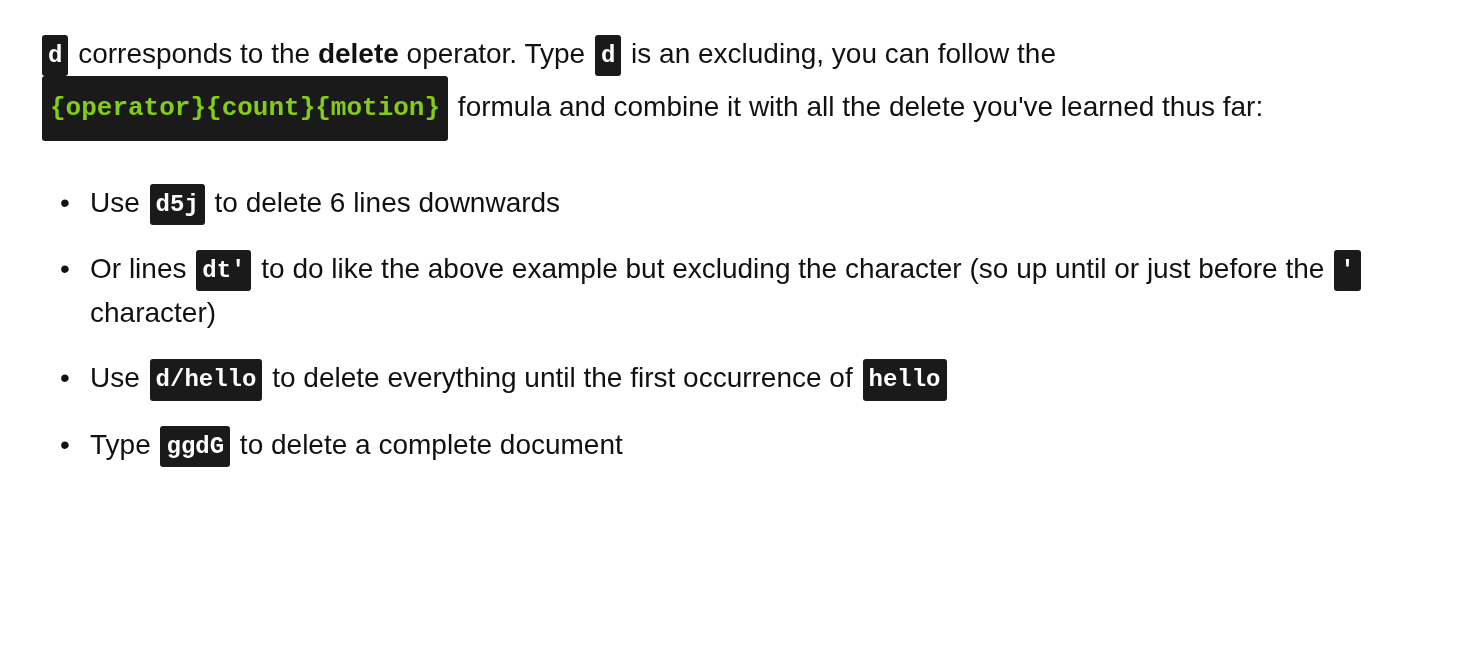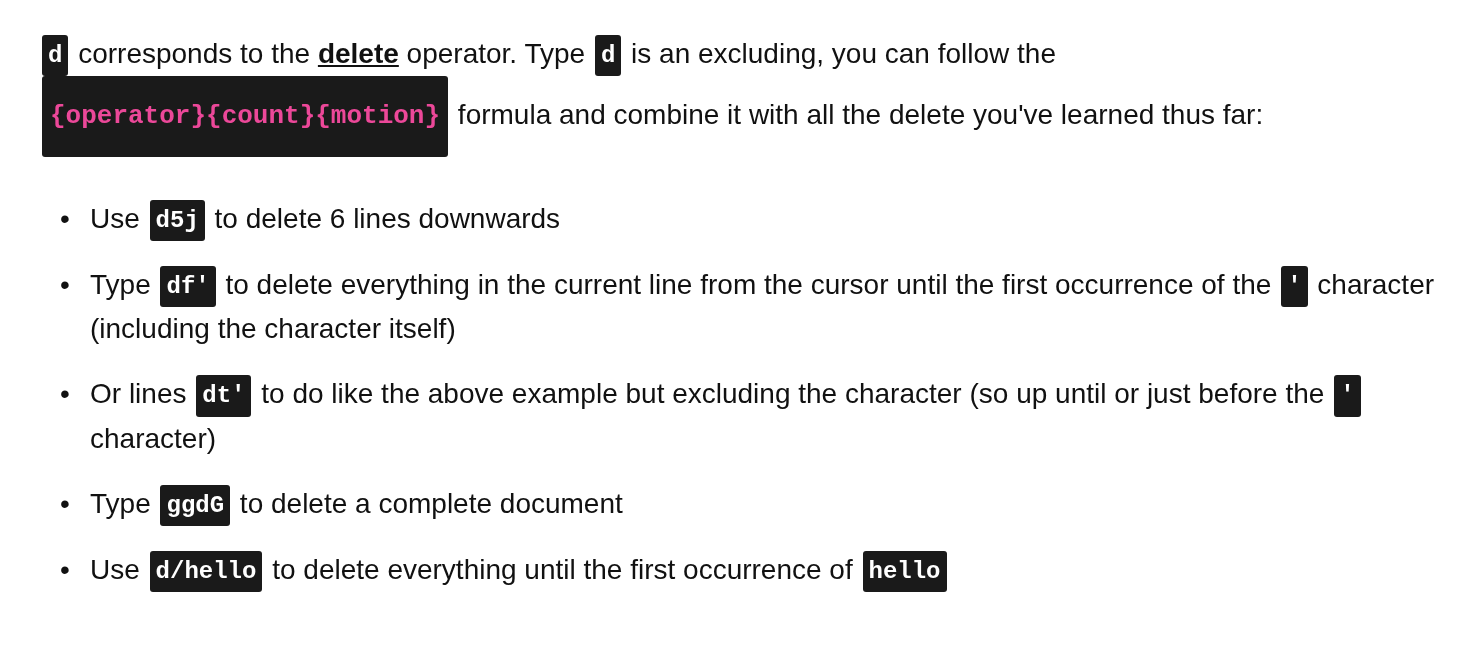--- a/index.html
+++ b/index.html
@@ -25,25 +25,25 @@
 
     .intro-paragraph {
       margin-bottom: 40px;
       font-size: 28px;
       line-height: 1.55;
     }
 
     .code-badge {
       display: inline-block;
       background: #1a1a1a;
-      color: #ec4899;
+      color: #84cc16;
       font-family: 'Courier New', Courier, monospace;
       font-size: 26px;
       font-weight: 700;
-      padding: 20px 8px;
+      padding: 12px 8px;
       border-radius: 3px;
       vertical-align: middle;
       margin: 0 2px;
     }
 
     .code-badge-small {
       display: inline-block;
       background: #1a1a1a;
       color: #ffffff;
       font-family: 'Courier New', Courier, monospace;
@@ -63,21 +63,20 @@
       font-size: 24px;
       font-weight: 700;
       padding: 2px 6px;
       border-radius: 3px;
       vertical-align: middle;
       margin: 0 2px;
     }
 
     .bold {
       font-weight: 700;
-      text-decoration: underline;
     }
 
     ul {
       list-style: none;
       padding-left: 20px;
     }
 
     ul li {
       position: relative;
       padding-left: 30px;
@@ -102,26 +101,23 @@
 
   <p class="intro-paragraph">
     <span class="code-badge-small">d</span><span> corresponds to the </span><span class="bold">delete</span><span> operator. Type </span><span class="code-badge-small">d</span><span> is an excluding, you can follow the </span><span class="code-badge">{operator}{count}{motion}</span><span> formula and combine it with all the delete you've learned thus far:</span>
   </p>
 
   <ul>
     <li>
       <span>Use </span><span class="code-badge-small">d5j</span><span> to delete 6 lines downwards</span>
     </li>
     <li>
-      <span>Type </span><span class="code-badge-small">df'</span><span> to delete everything in the current line from the cursor until the first occurrence of the </span><span class="code-badge-char">'</span><span> character (including the character itself)</span>
-    </li>
-    <li>
       <span>Or lines </span><span class="code-badge-small">dt'</span><span> to do like the above example but excluding the character (so up until or just before the </span><span class="code-badge-char">'</span><span> character)</span>
     </li>
     <li>
-      <span>Type </span><span class="code-badge-small">ggdG</span><span> to delete a complete document</span>
+      <span>Use </span><span class="code-badge-small">d/hello</span><span> to delete everything until the first occurrence of </span><span class="code-badge-small">hello</span>
     </li>
     <li>
-      <span>Use </span><span class="code-badge-small">d/hello</span><span> to delete everything until the first occurrence of </span><span class="code-badge-small">hello</span>
+      <span>Type </span><span class="code-badge-small">ggdG</span><span> to delete a complete document</span>
     </li>
   </ul>
 
 </div>
 
 </body></html>

